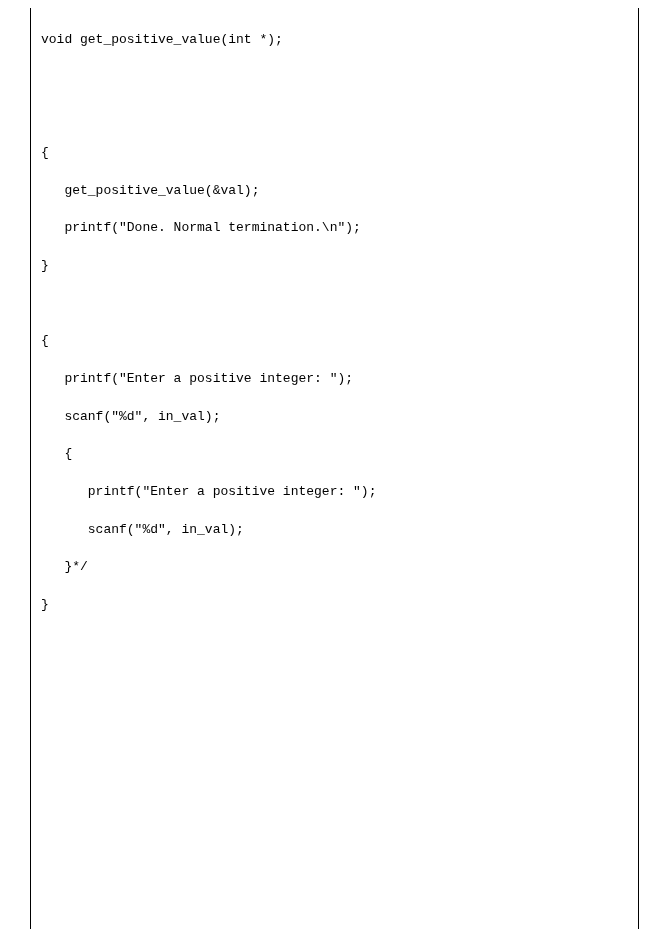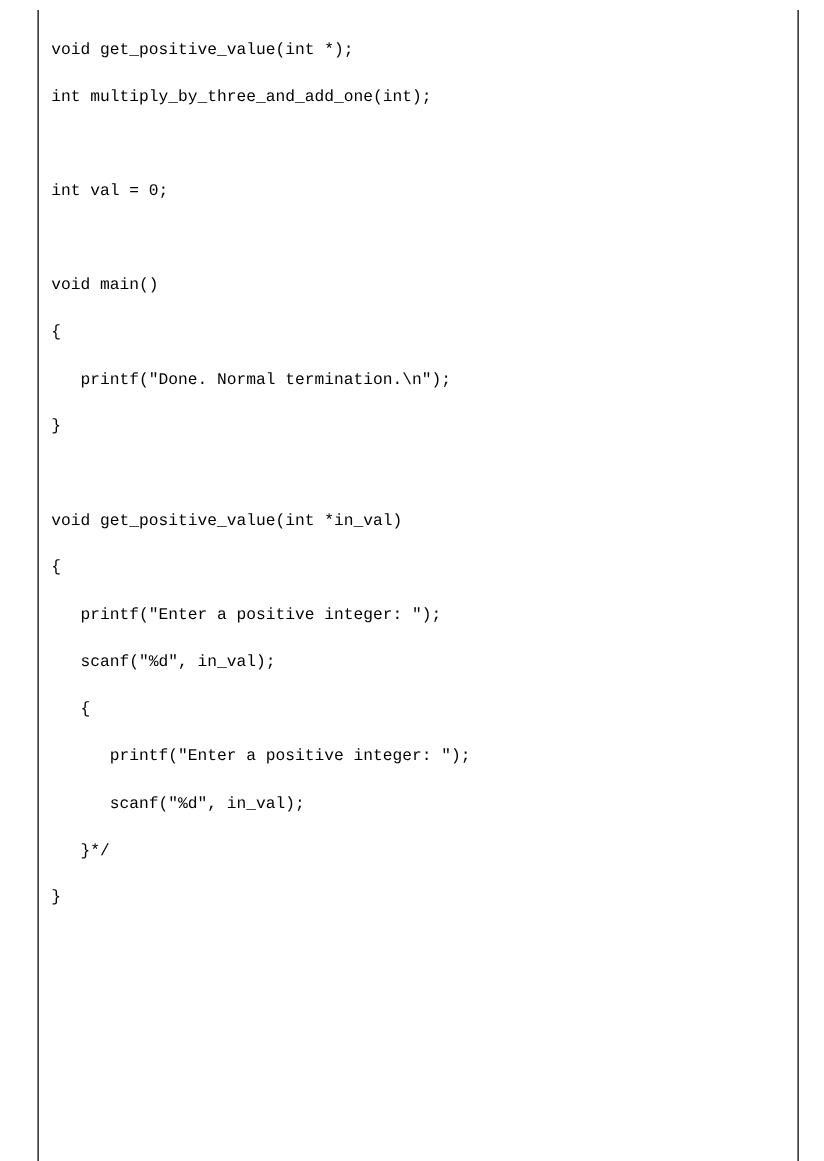--- a/index.html
+++ b/index.html
@@ -31,30 +31,27 @@
       display: block;
       min-height: 1.45em;
     }
   </style>
 </head>
 <body>
 
 <div class="page">
   <div class="code-block">
 <span class="line">void get_positive_value(int *);</span>
-<span class="line">int multiply_by_three_and_add_one(int);</span>
 <span class="line"></span>
-<span class="line">int val = 0;</span>
 <span class="line"></span>
-<span class="line">void main()</span>
 <span class="line">{</span>
+<span class="line">   get_positive_value(&amp;val);</span>
 <span class="line">   printf("Done. Normal termination.\n");</span>
 <span class="line">}</span>
 <span class="line"></span>
-<span class="line">void get_positive_value(int *in_val)</span>
 <span class="line">{</span>
 <span class="line">   printf("Enter a positive integer: ");</span>
 <span class="line">   scanf("%d", in_val);</span>
 <span class="line">   {</span>
 <span class="line">      printf("Enter a positive integer: ");</span>
 <span class="line">      scanf("%d", in_val);</span>
 <span class="line">   }*/</span>
 <span class="line">}</span>
 <span class="line"></span>
 

